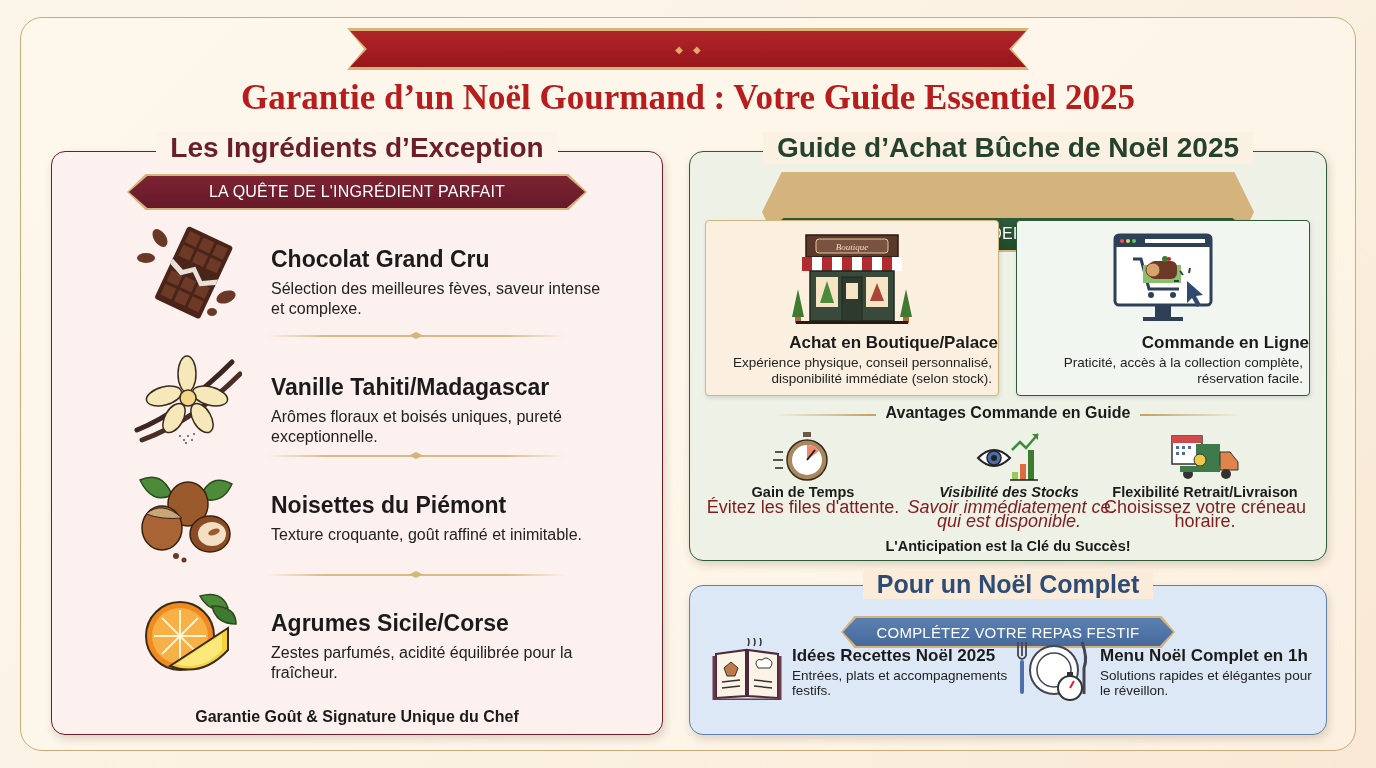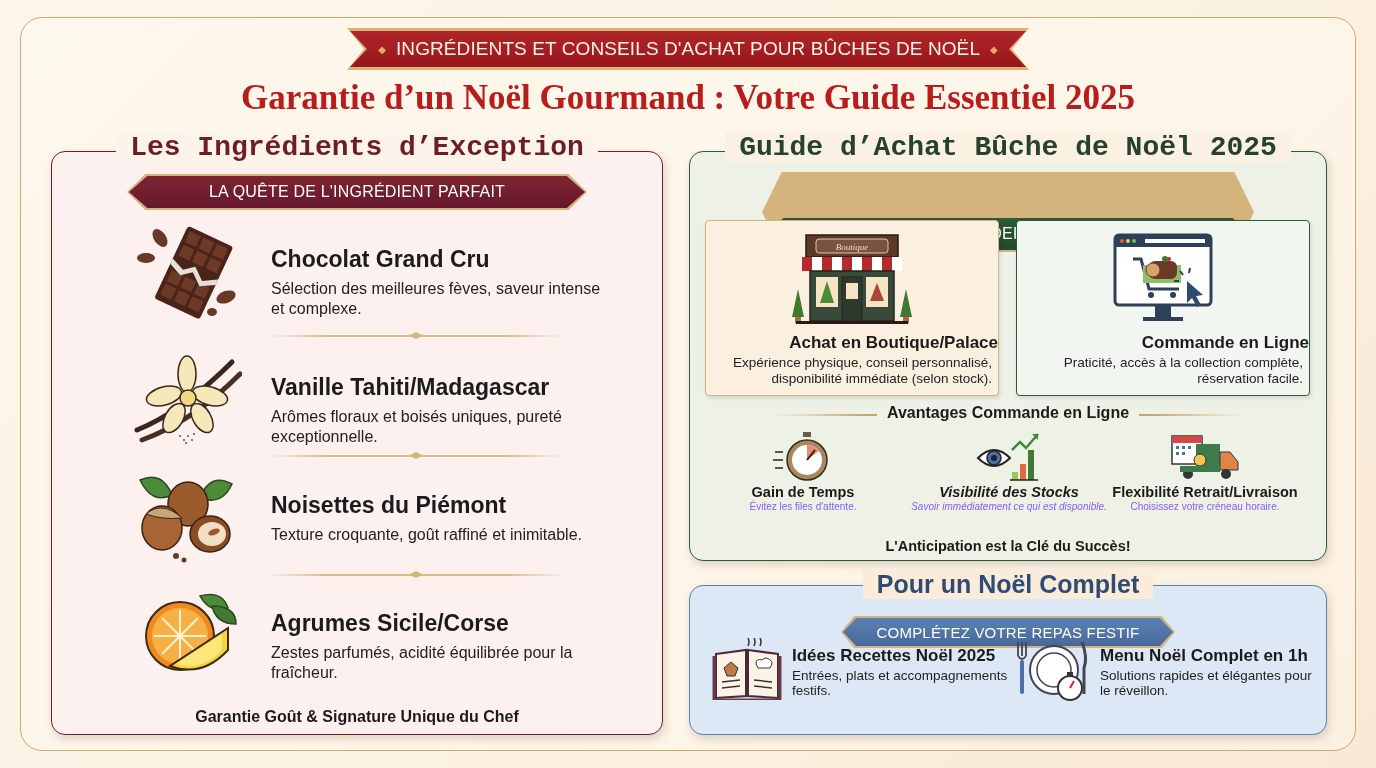--- a/index.html
+++ b/index.html
@@ -39,21 +39,21 @@
     position:absolute; border-radius:14px; box-shadow: 2px 4px 8px rgba(80,50,30,.18);
   }
   .panel-left { left:51px; top:151px; width:610px; height:582px; background:#fcf1ee; border:1.5px solid #6e1f2a; }
   .panel-green { left:689px; top:151px; width:636px; height:408px; background:#eef1e6; border:1.5px solid #2f5a3a; }
   .panel-blue { left:689px; top:585px; width:636px; height:148px; background:#dce8f5; border:1.5px solid #5f7fa6; }
 
   .panel-title {
     position:absolute; top:-20px; left:0; right:0; text-align:center;
   }
   .panel-title span {
-    display:inline-block; padding:0 14px; font-family:Liberation Mono, monospace; font-weight:bold; font-size:28px;
+    display:inline-block; padding:0 14px; font-family:Liberation Sans, sans-serif; font-weight:bold; font-size:28px;
     background:#fcf3e6;
   }
   .panel-left .panel-title span { color:#6b1e28; background:#fcf4ea; }
   .panel-green .panel-title span { color:#26422e; background:#fbf1e2; }
   .panel-blue .panel-title span { color:#2e4c75; font-family:"Liberation Sans", sans-serif; font-size:25px; background:#faecd9; }
 
   .ribbon-wrap { position:absolute; left:0; right:0; display:flex; justify-content:center; }
   .ribbon {
     height:32px; display:flex; align-items:center; justify-content:center;
     color:#fff; font-size:16px; letter-spacing:0.2px;
@@ -86,38 +86,37 @@
   .card-icon { position:absolute; left:0; right:0; top:10px; height:96px; display:flex; justify-content:center; }
   .card-title { position:absolute; left:0; right:0; top:112px; font-size:17px; font-weight:bold; color:#1b1b1b; }
   .card-desc { position:absolute; left:6px; right:6px; top:134px; font-size:13.5px; line-height:16px; color:#222; }
 
   .adv-heading { position:absolute; left:0; right:0; top:252px; text-align:center; }
   .adv-heading span { font-size:16px; font-weight:bold; color:#1b1b1b; padding:0 10px; background:#eef1e6; position:relative; z-index:1; }
   .adv-line { position:absolute; top:262px; left:84px; width:468px; height:2px; background:linear-gradient(90deg,transparent,#c9a468 20%, #c9a468 80%, transparent); }
   .adv { position:absolute; top:278px; width:210px; text-align:center; }
   .adv-icon { height:54px; display:flex; justify-content:center; align-items:flex-end; }
   .adv-title { font-size:14.5px; font-weight:bold; color:#1b1b1b; }
-  .adv-desc { font-size:10px; line-height:14px; color:#8b5cf6; }
+  .adv-desc { font-size:18px; line-height:14px; color:#7f1d1d; }
   .green-footer { position:absolute; left:0; right:0; top:386px; text-align:center; font-size:14.5px; font-weight:bold; color:#1b1b1b; }
 
   
   .extra { position:absolute; top:52px; }
   .extra-title { position:absolute; top:8px; font-size:17px; font-weight:bold; color:#1b1b1b; white-space:nowrap; }
   .extra-desc { position:absolute; top:30px; font-size:13.5px; line-height:15px; color:#222; width:220px; }
   .blue-footer { position:absolute; left:0; right:0; top:124px; text-align:center; font-size:14.5px; font-weight:bold; color:#1b1b1b; }
 </style>
 </head>
 <body>
 
 <div class="outer-frame"></div>
 
 <div class="top-banner-border"></div>
 <div class="top-banner">
   <span class="diamond">◆</span>
-  <span>INGRÉDIENTS ET CONSEILS D'ACHAT POUR BÛCHES DE NOËL</span>
   <span class="diamond">◆</span>
 </div>
 <div class="main-title">Garantie d’un Noël Gourmand : Votre Guide Essentiel 2025</div>
 
 <div class="panel panel-left">
   <div class="panel-title"><span>Les Ingrédients d’Exception</span></div>
   <div class="ribbon-wrap" style="top:22px;">
     <div class="ribbon-outline">
         <div class="ribbon ribbon-maroon">LA QUÊTE DE L'INGRÉDIENT PARFAIT</div>
       </div>
@@ -294,21 +293,21 @@
             <line x1="86" y1="42" x2="87" y2="37"></line>
             <line x1="76" y1="50" x2="71" y2="50"></line>
           </g>
       </svg>
     </div>
     <div class="card-title">Commande en Ligne</div>
     <div class="card-desc">Praticité, accès à la collection complète, réservation facile.</div>
   </div>
 
   <div class="adv-line"></div>
-  <div class="adv-heading"><span>Avantages Commande en Ligne</span></div>
+  <div class="adv-heading"><span>Avantages Commande en Guide</span></div>
 
   <div class="adv" style="left:8px;">
     <div class="adv-icon">
       <svg width="60" height="54" viewBox="0 0 60 54">
         <rect x="30" y="2" width="8" height="5" fill="#6b5a45"></rect>
         <circle cx="34" cy="30" r="20" fill="#a88860" stroke="#3a2a1a" stroke-width="1.5"></circle>
         <circle cx="34" cy="30" r="15" fill="#fff"></circle>
         <path d="M34 30 L34 15 A15 15 0 0 1 46 21 Z" fill="#ee8a70"></path>
         <line x1="34" y1="30" x2="42" y2="20" stroke="#222" stroke-width="2"></line>
         <g stroke="#555" stroke-width="2">

